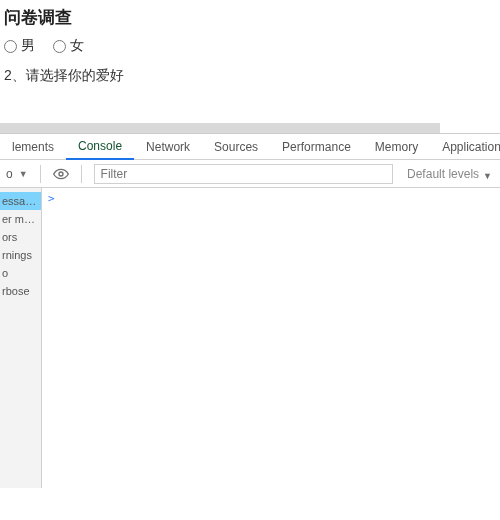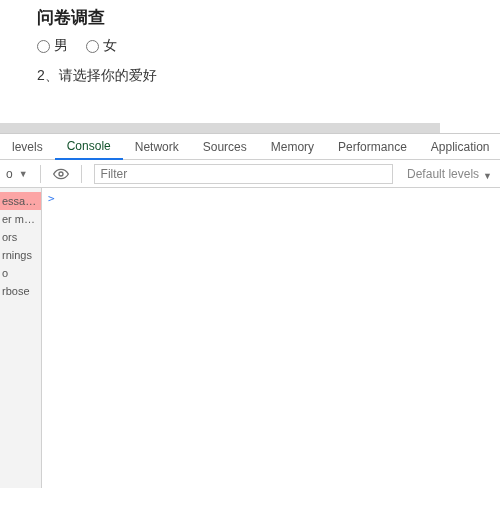--- a/index.html
+++ b/index.html
@@ -8,21 +8,20 @@
     font-family: "Microsoft YaHei", Arial, sans-serif;
     font-size: 13px;
     color: #333;
     background: #fff;
     width: 500px;
     height: 520px;
     overflow: hidden;
   }
   .page {
     padding: 6px 0 12px 4px;
-    margin-left: 33px;
   }
   .title {
     font-size: 17px;
     font-weight: bold;
     margin: 0 0 8px 0;
     color: #222;
   }
   .question {
     font-size: 14px;
     margin: 8px 0 10px 0;
@@ -139,21 +138,21 @@
   }
   .dt-side-item {
     font-size: 11px;
     color: #555;
     padding: 3px 4px 3px 2px;
     white-space: nowrap;
     overflow: hidden;
     text-overflow: ellipsis;
   }
   .dt-side-item.active {
-    background: #fca5a5;
+    background: #7dd3fc;
   }
   .dt-console {
     flex: 1;
     padding: 4px 6px;
     color: #367cf1;
     font-family: Menlo, Consolas, monospace;
     font-size: 11px;
   }
 </style>
 </head>
@@ -174,26 +173,26 @@
   </div>
 
   <div class="question">2、请选择你的爱好</div>
 </div>
 
 <div class="gap"></div>
 <div class="devtools-sep"></div>
 
 <div class="devtools">
   <div class="dt-tabs">
-    <div class="dt-tab">levels</div>
+    <div class="dt-tab">lements</div>
     <div class="dt-tab active">Console</div>
     <div class="dt-tab">Network</div>
     <div class="dt-tab">Sources</div>
+    <div class="dt-tab">Performance</div>
     <div class="dt-tab">Memory</div>
-    <div class="dt-tab">Performance</div>
     <div class="dt-tab">Application</div>
   </div>
 
   <div class="dt-toolbar">
     <div class="dt-left-controls">
       <span>o</span>
       <span class="dt-dropdown-arrow">▼</span>
       <span class="dt-divider"></span>
       <span class="dt-icon">
         <svg viewBox="0 0 24 24" width="16" height="16" fill="none" stroke="#6e6e6e" stroke-width="2">

